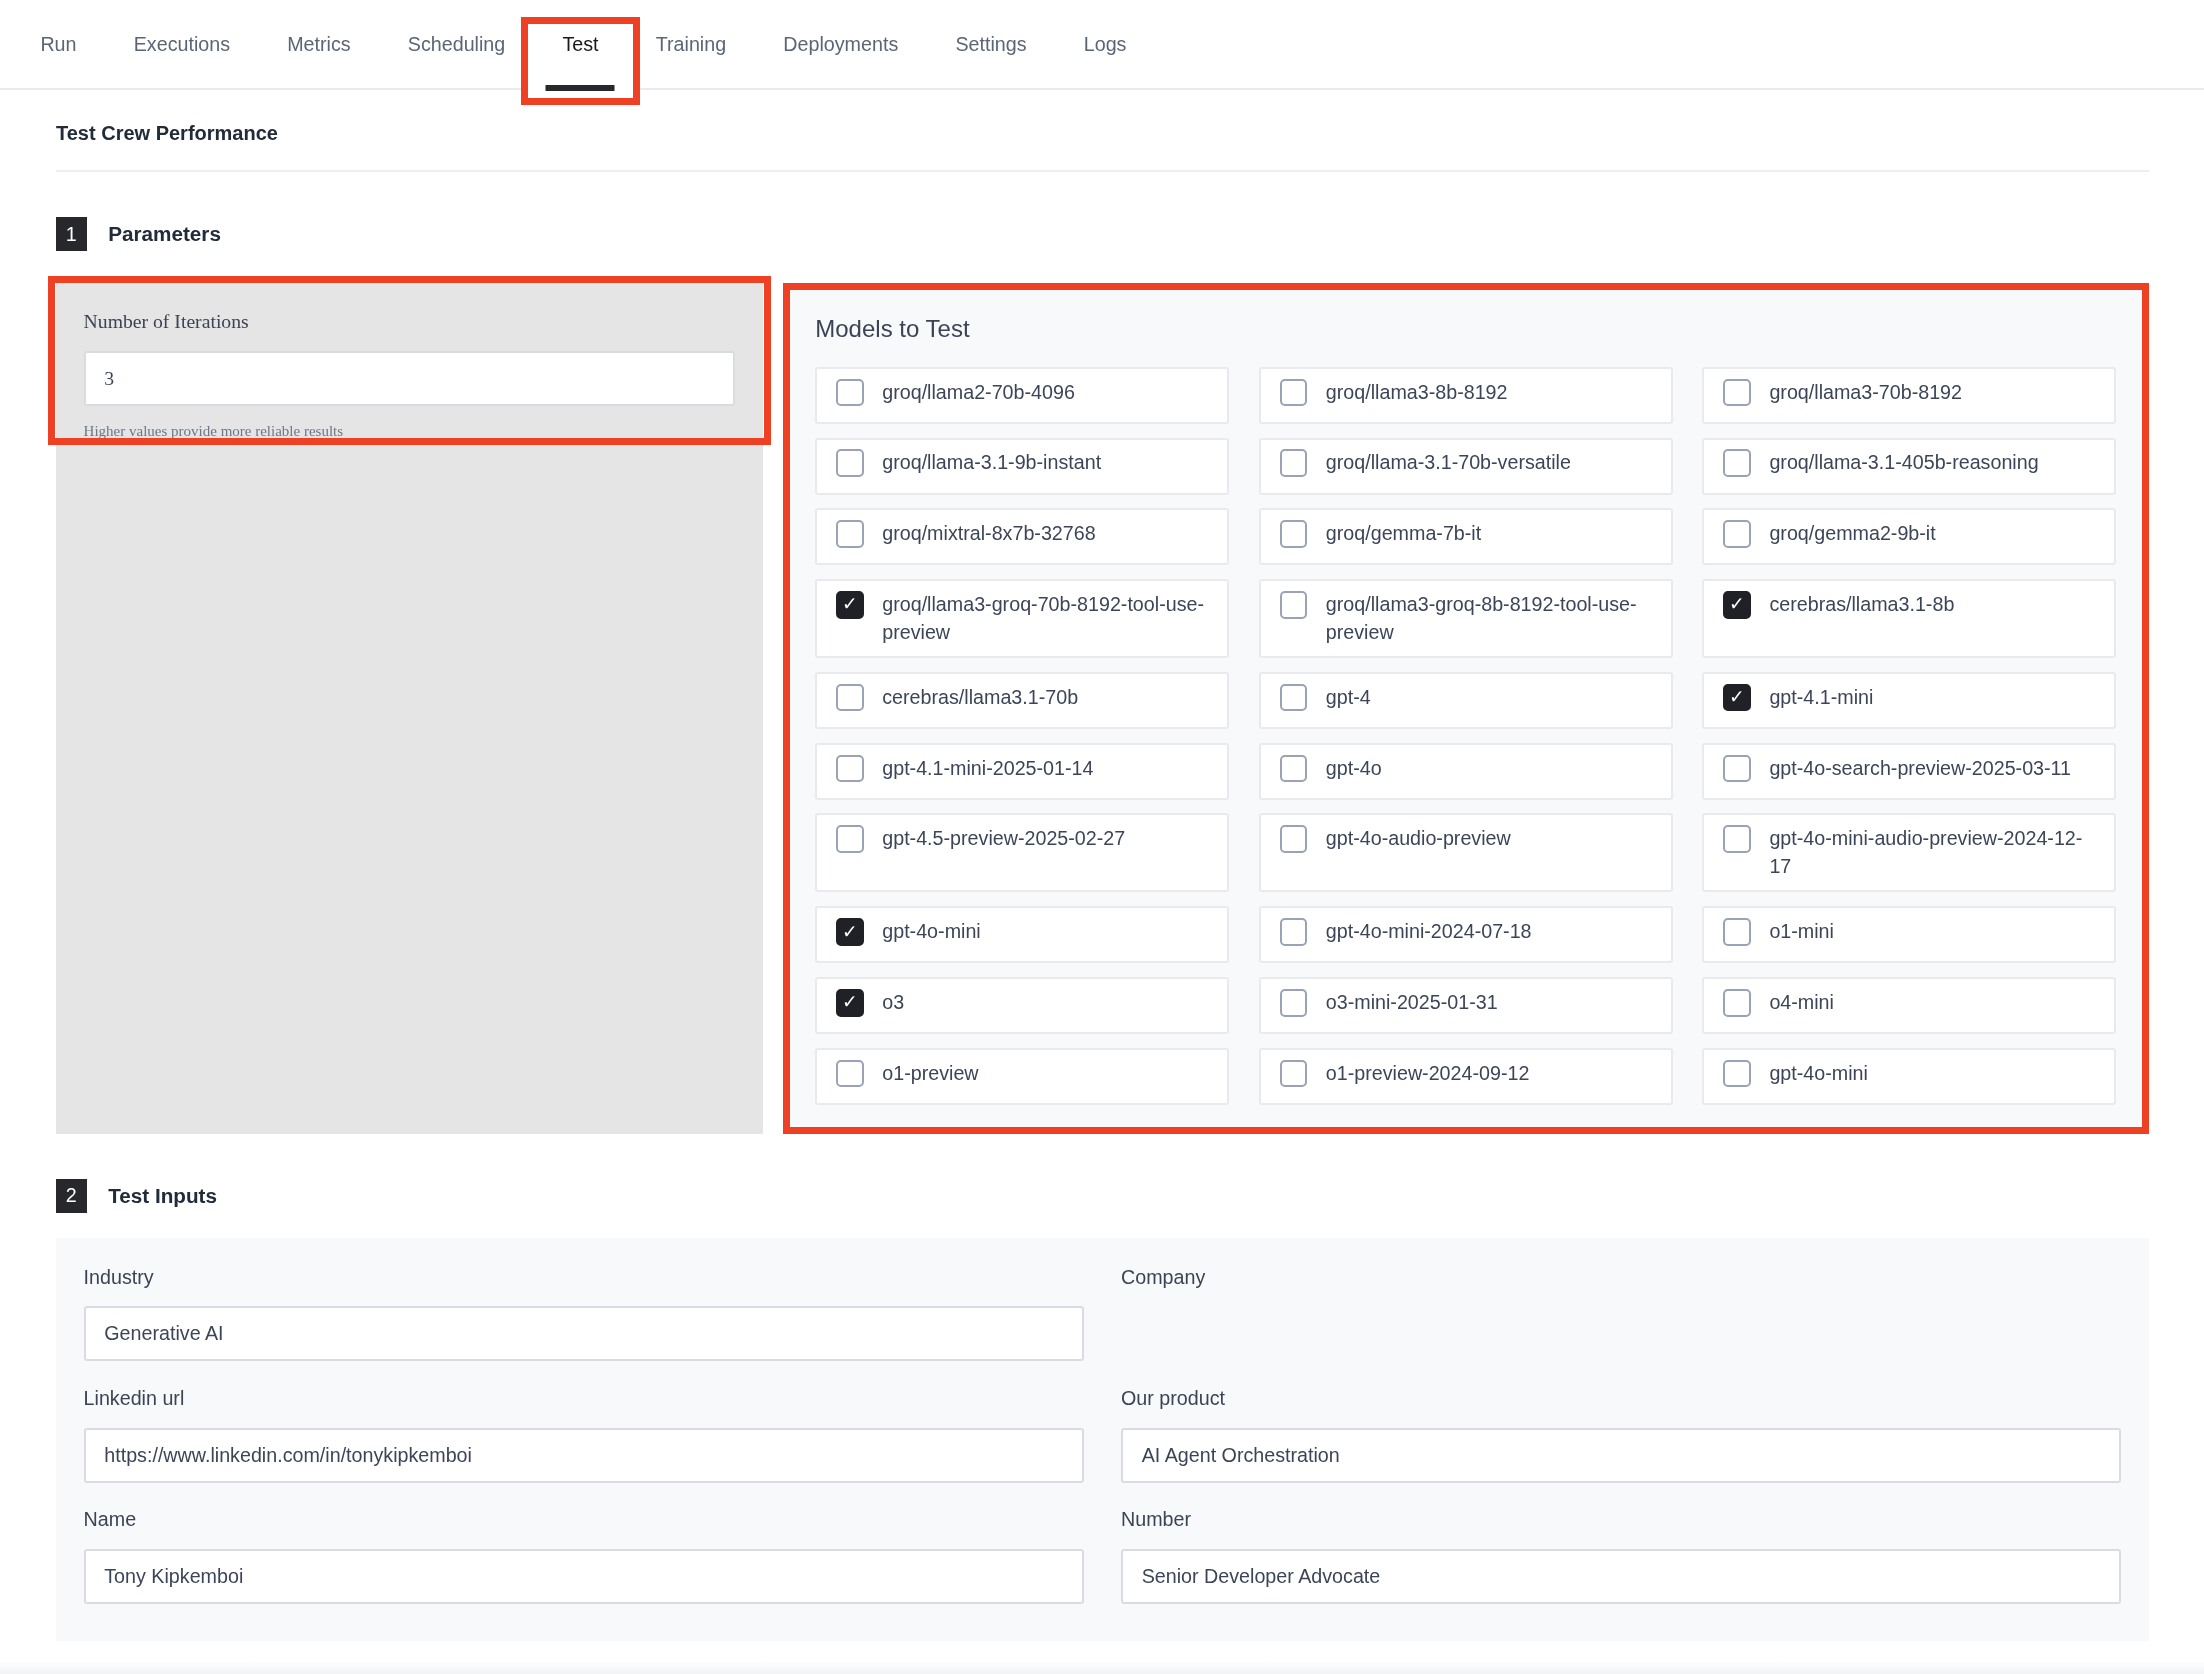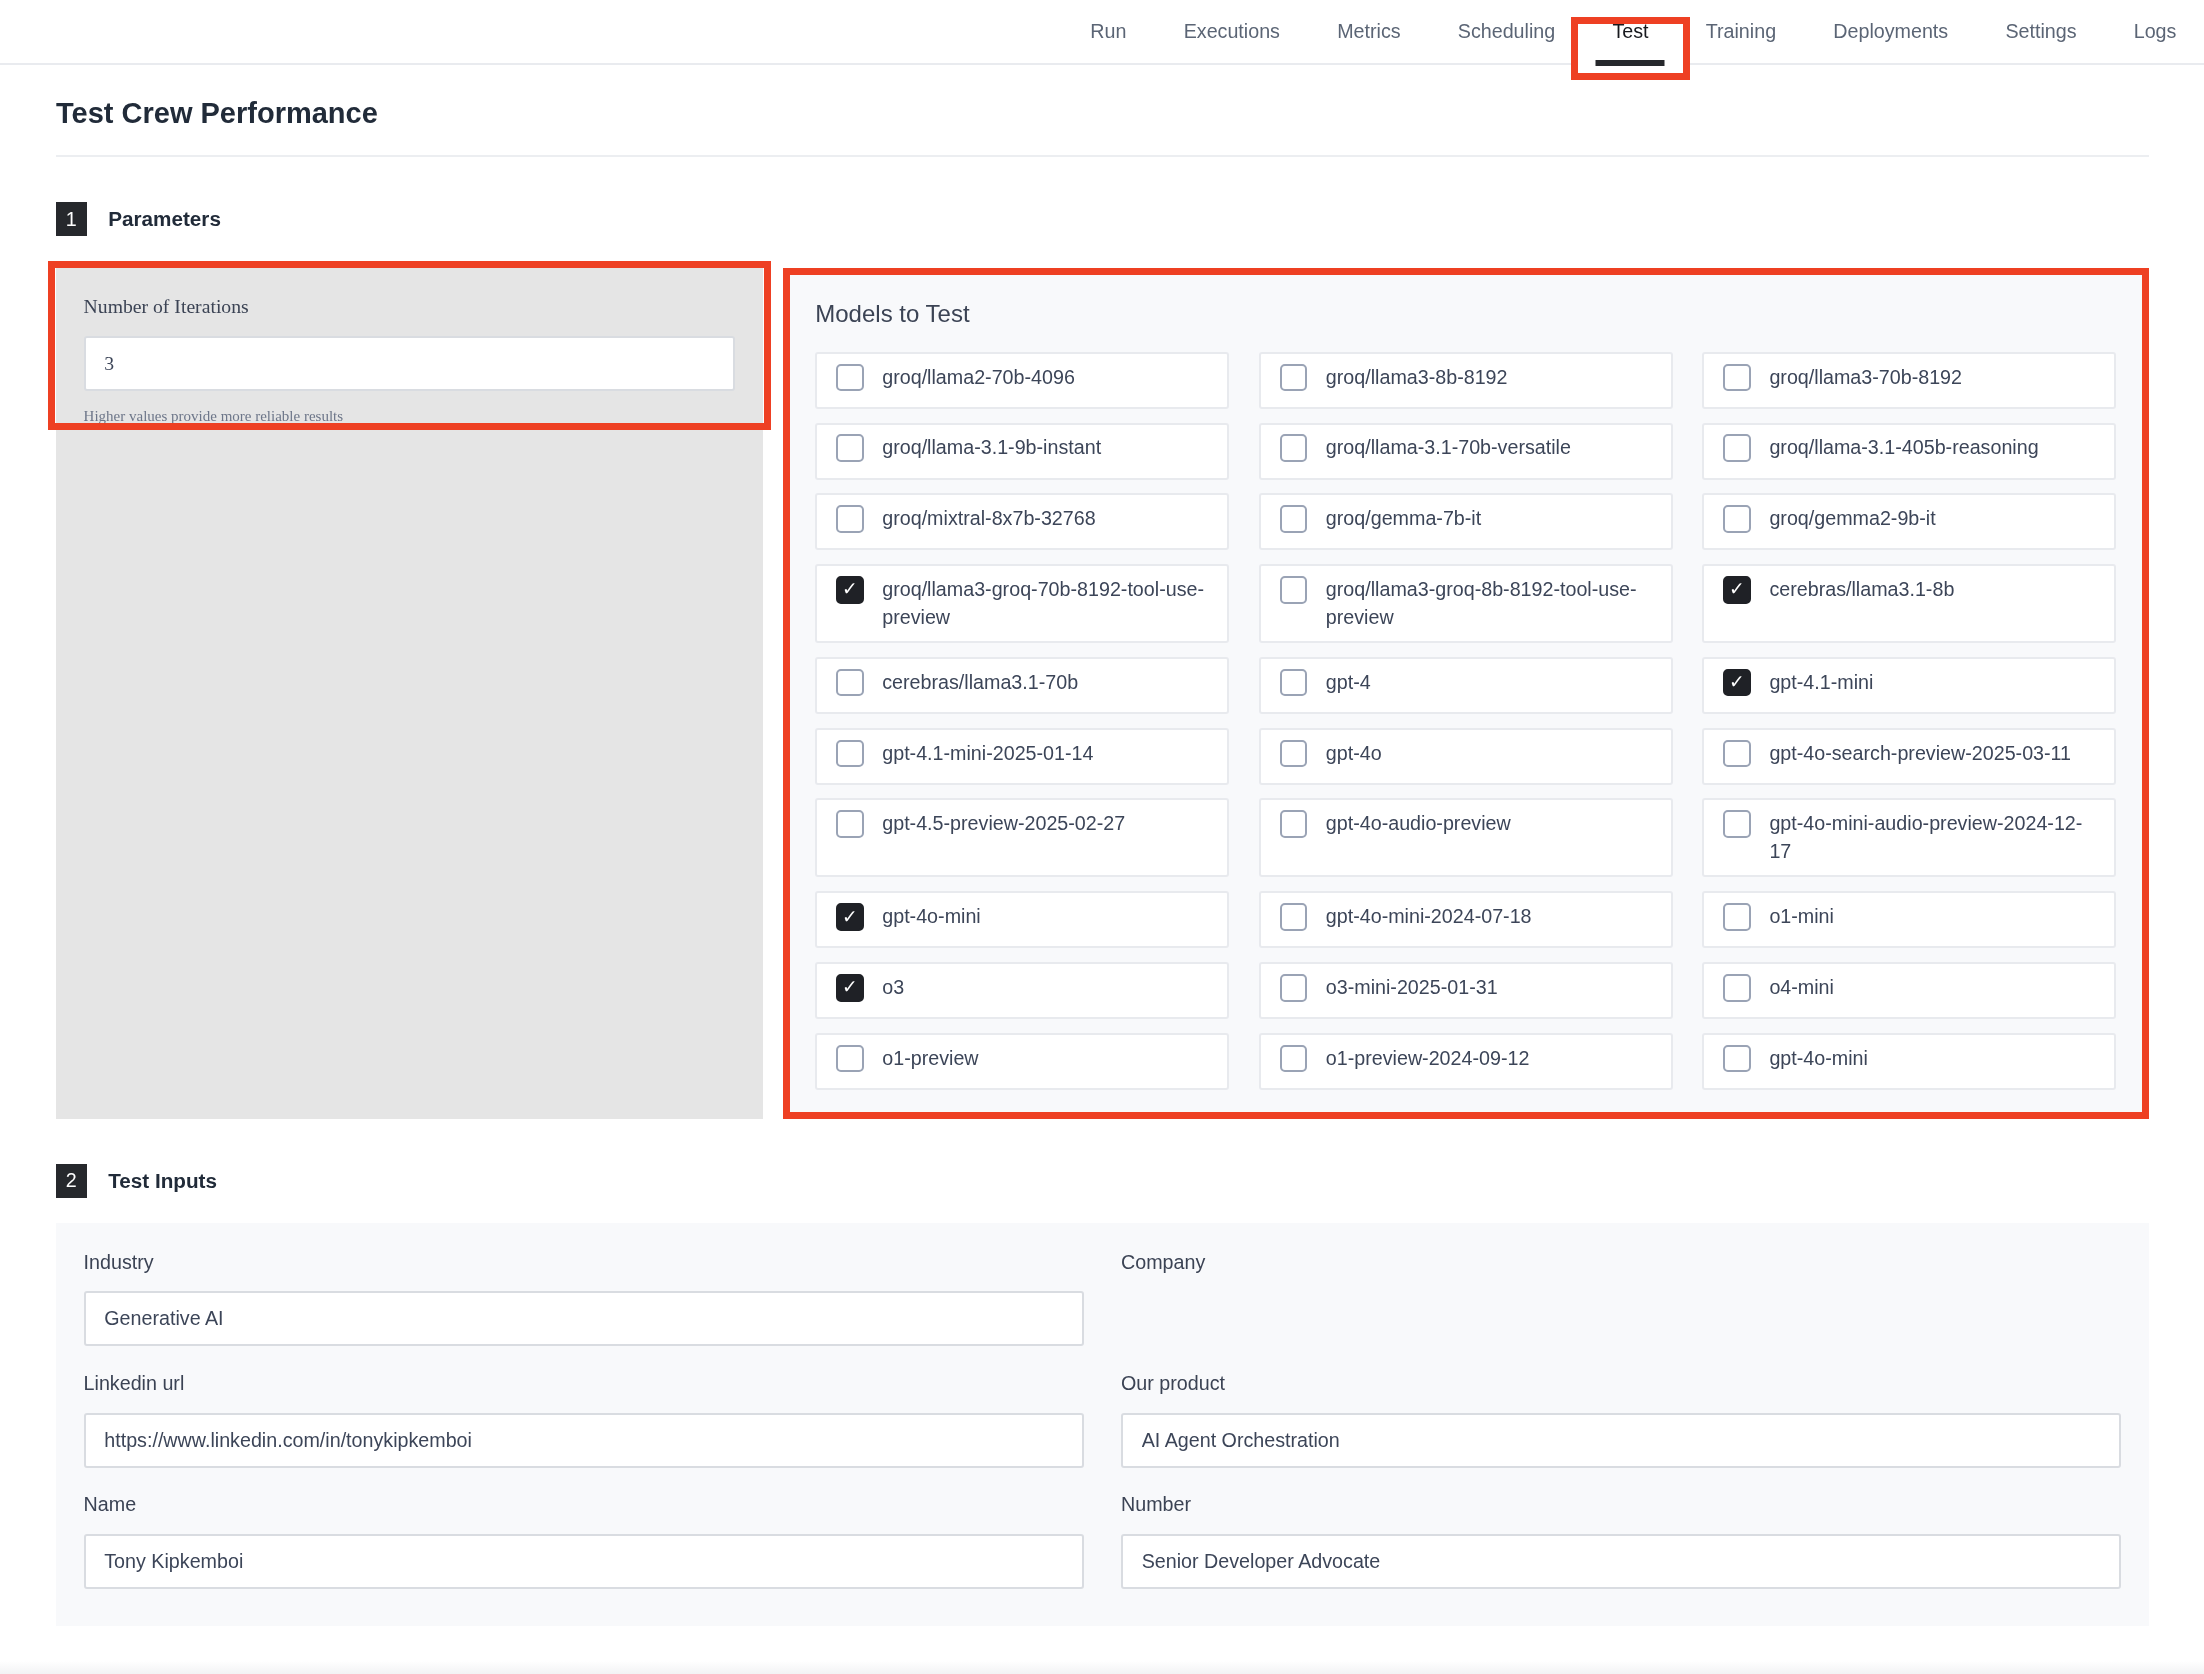--- a/index.html
+++ b/index.html
@@ -7,27 +7,26 @@
   body {
     font-family: "Liberation Sans", "DejaVu Sans", sans-serif;
     background: #ffffff;
     color: #3c4558;
     position: relative;
     overflow: hidden;
   }
 
   
   .topnav {
-    height: 65px;
+    height: 90px;
     border-bottom: 2px solid #e9ebef;
     display: flex;
     align-items: stretch;
     padding-left: 11.8px;
     background: #fff;
-    justify-content: flex-end;
   }
   .tab {
     position: relative;
     display: flex;
     align-items: center;
     padding: 0 28.6px;
     font-size: 19.7px;
     color: #5b6575;
     cursor: pointer;
     white-space: nowrap;
@@ -50,21 +49,21 @@
     bottom: -3px;
     width: 69px; height: 5.9px;
     background: #26282c;
     z-index: 2;
   }
 
   
   .content { padding: 0 56px; }
   .page-title {
     margin-top: 31.5px;
-    font-size: 29px;
+    font-size: 20px;
     font-weight: bold;
     color: #212b39;
     padding-bottom: 25.6px;
     border-bottom: 2px solid #eceef1;
   }
   .section-header {
     display: flex;
     align-items: center;
     gap: 21.7px;
     margin-top: 45px;

